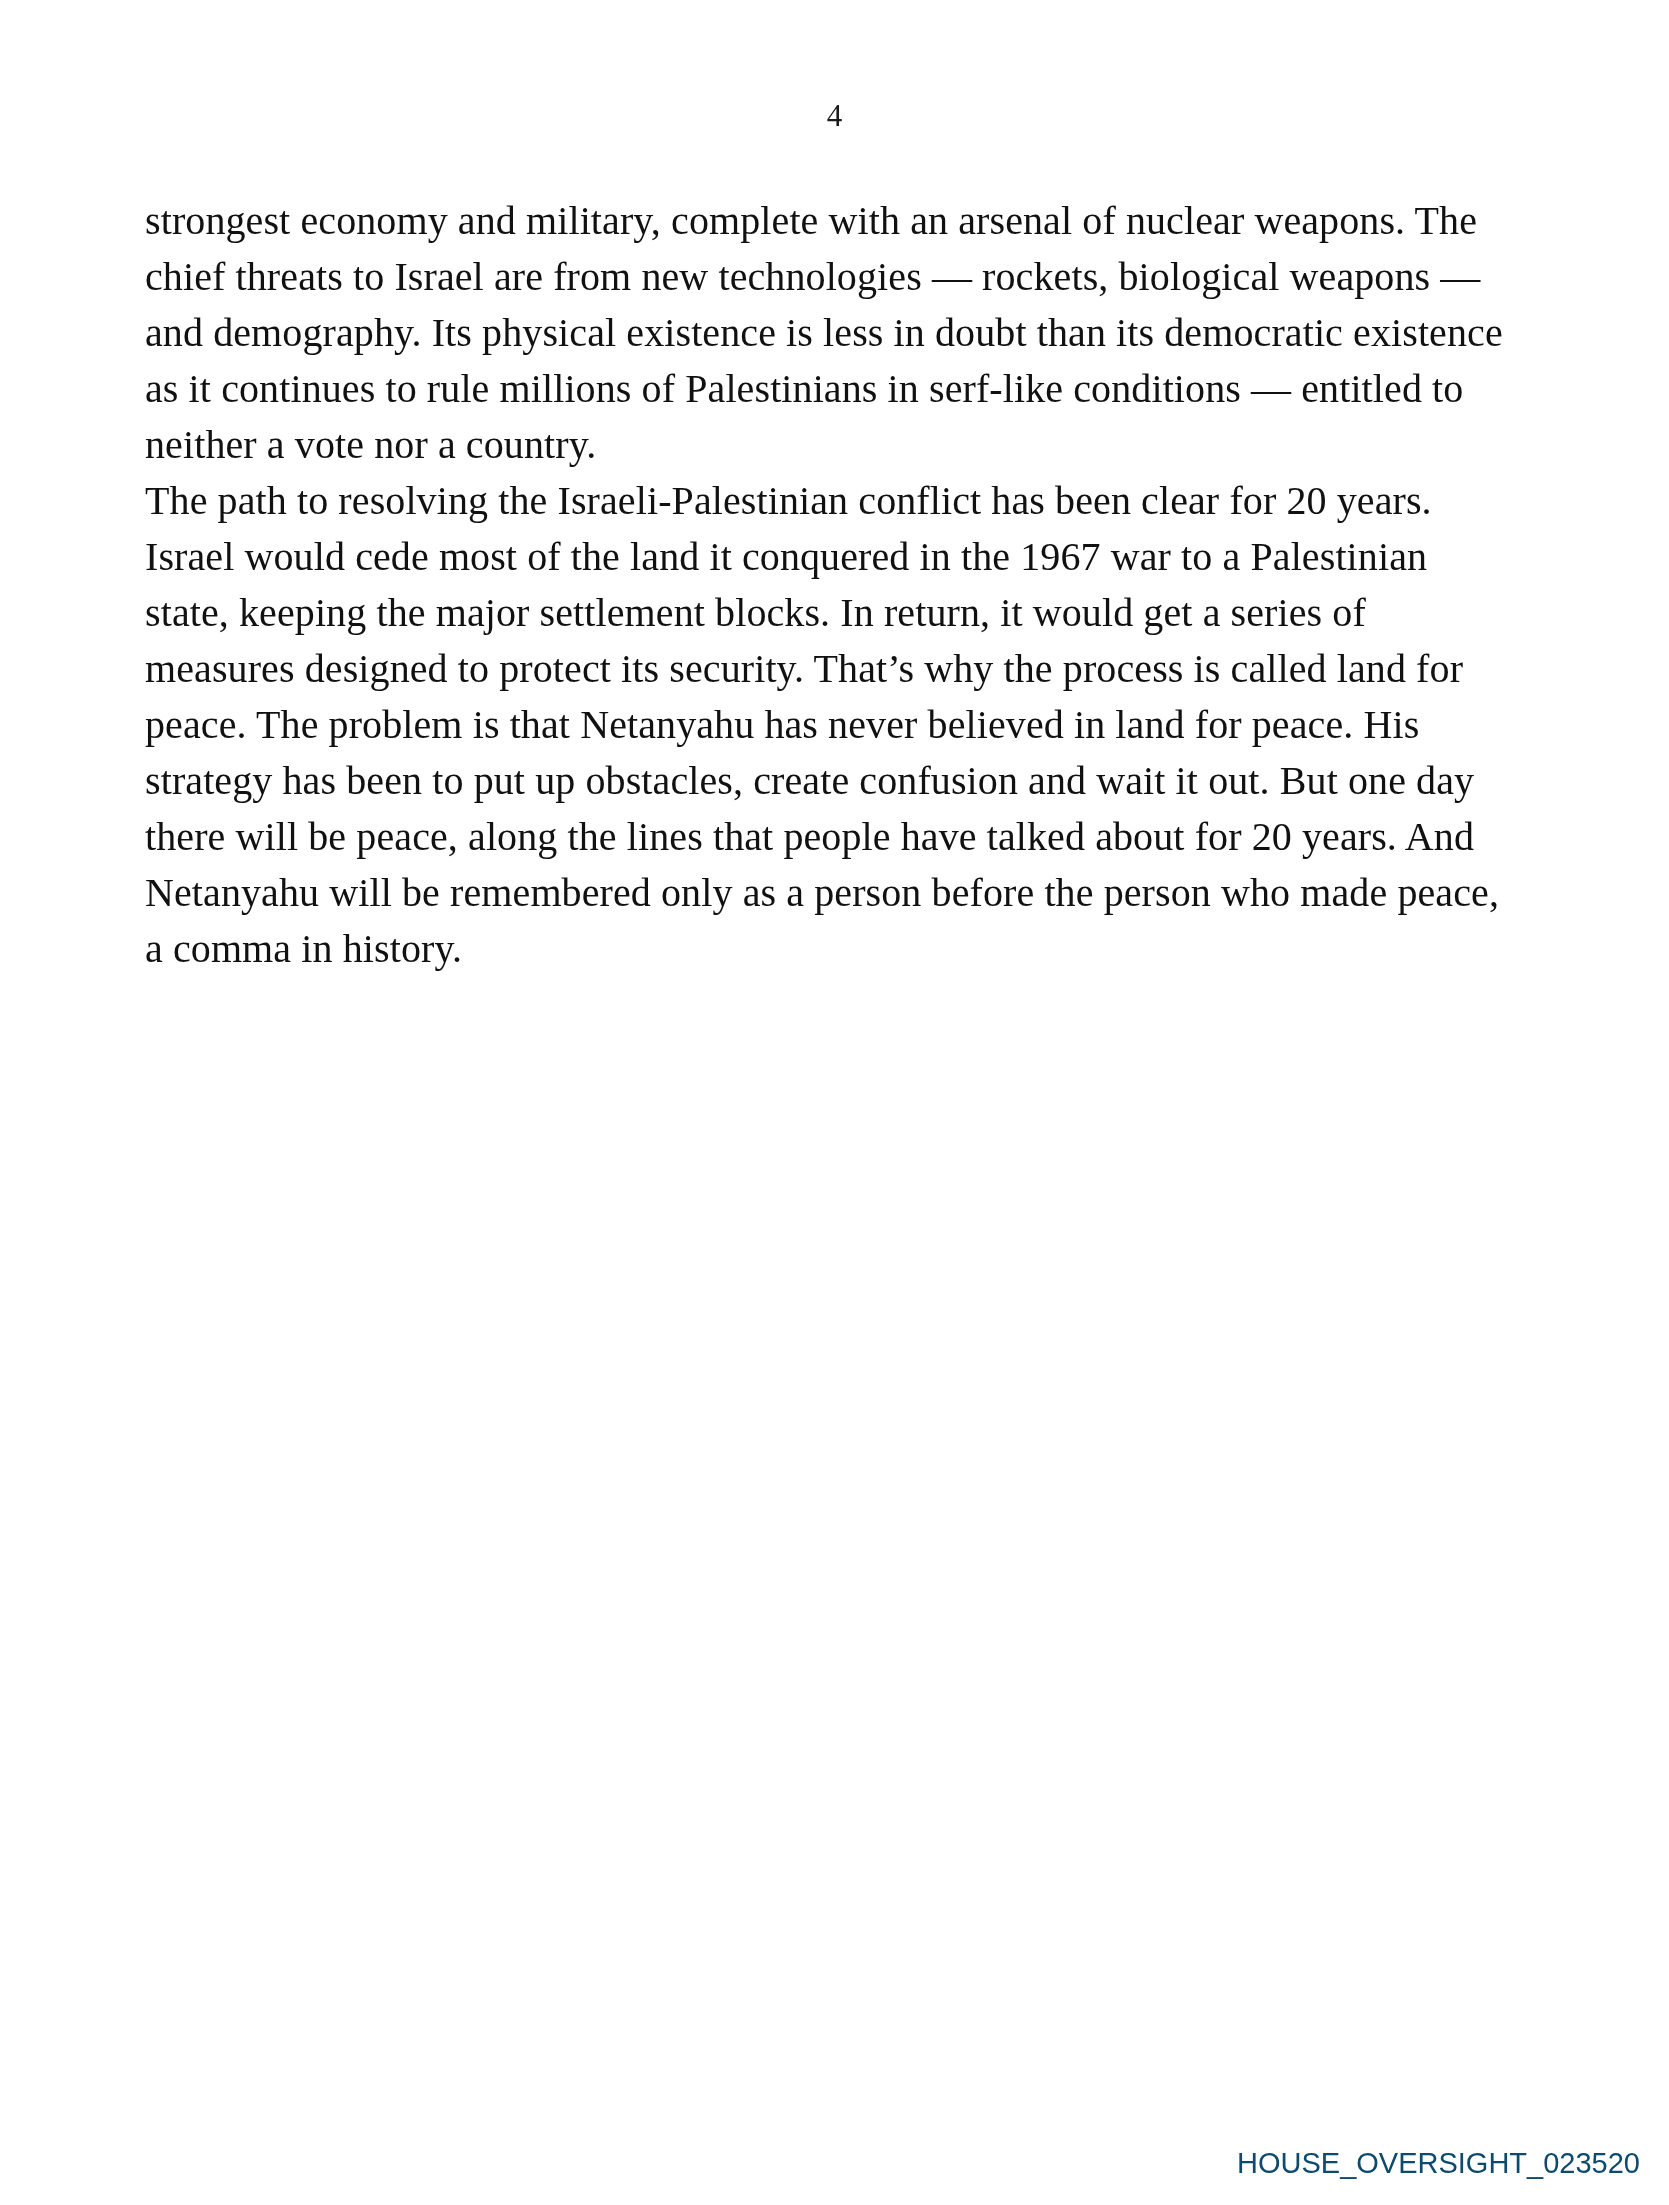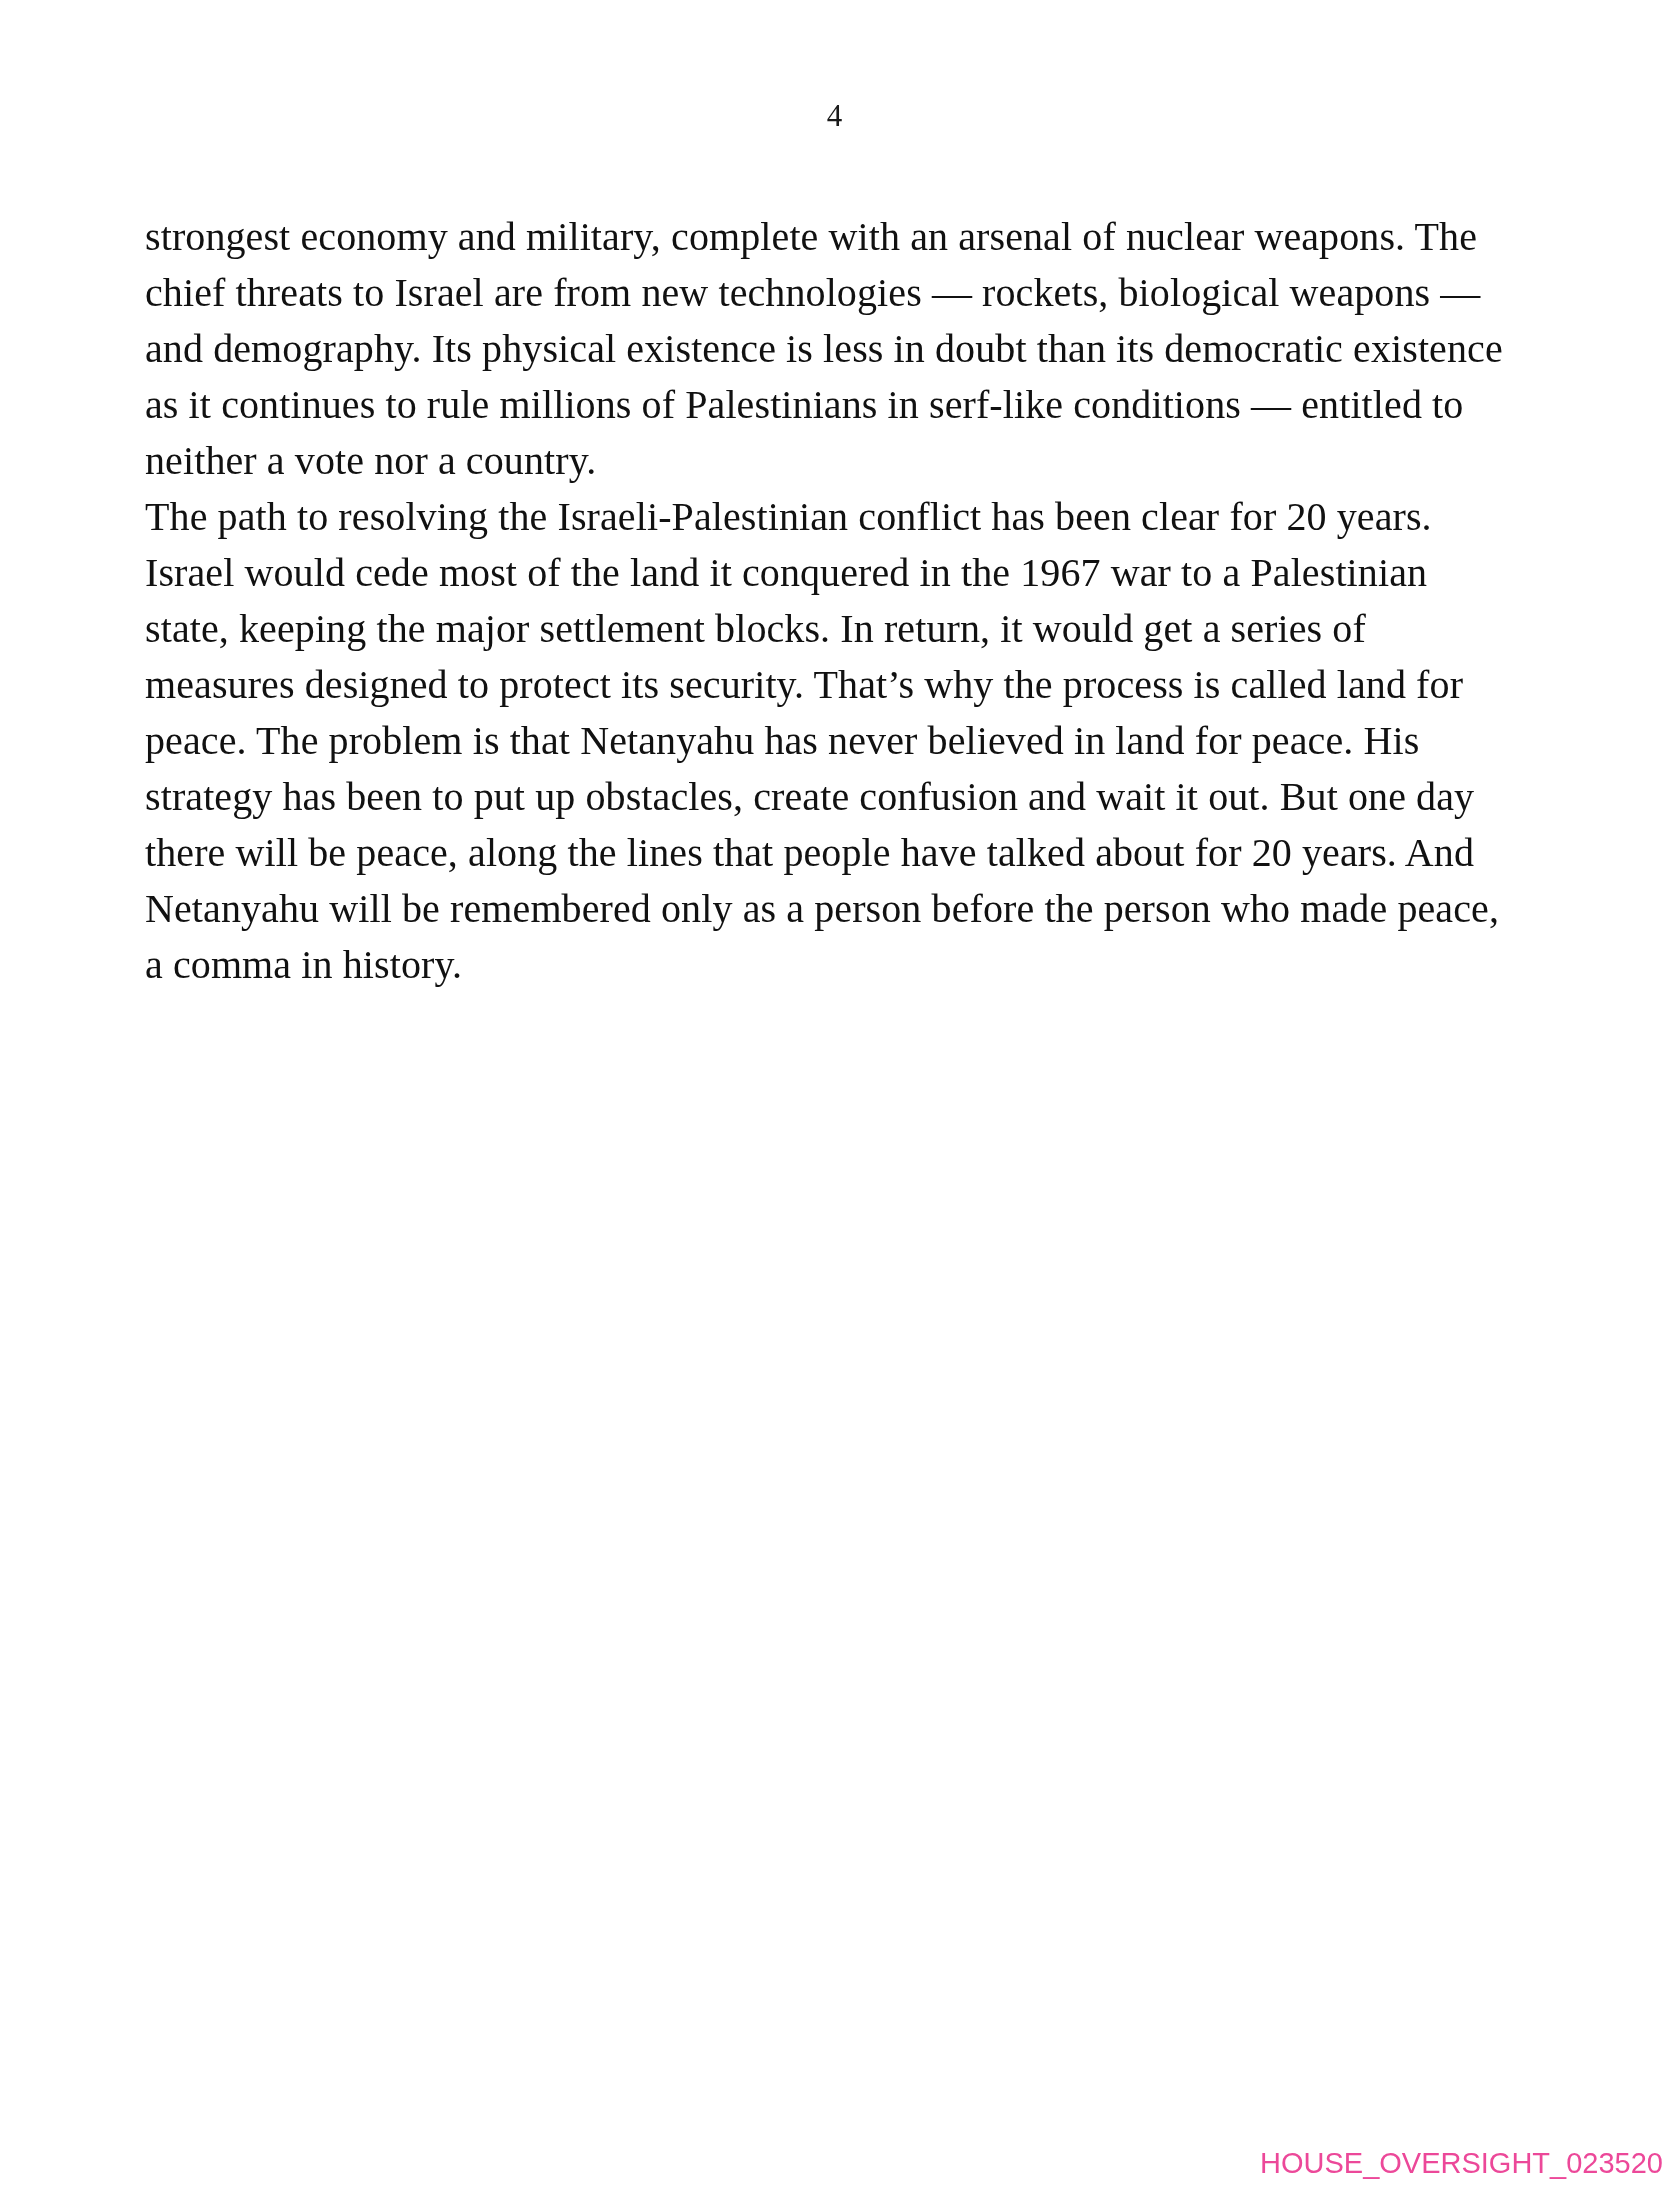--- a/index.html
+++ b/index.html
@@ -27,33 +27,32 @@
   }
   .body-text {
     position: absolute;
     top: 193px;
     left: 145px;
     width: 1368px;
     font-size: 40px;
     line-height: 56px;
     text-align: left;
     letter-spacing: 0.1px;
-    margin-top: 16px;
   }
   .body-text p {
     margin: 0;
     padding: 0;
   }
   .bates-number {
     position: absolute;
-    right: 6px;
+    right: 29px;
     bottom: 25px;
     font-family: "Liberation Sans", sans-serif;
     font-size: 29px;
-    color: #ec4899;
+    color: #0c4a6e;
   }
 </style>
 </head>
 <body>
 
 <div class="page">
 
   <div class="page-number">4</div>
 
   <div class="body-text">

